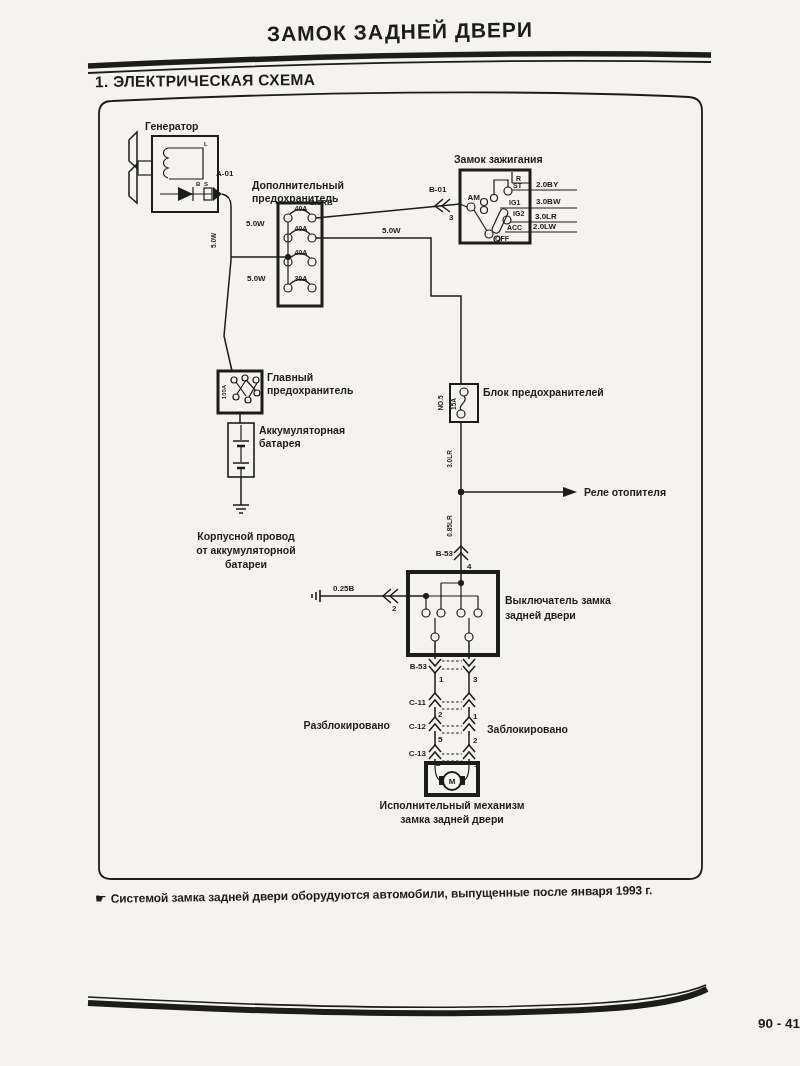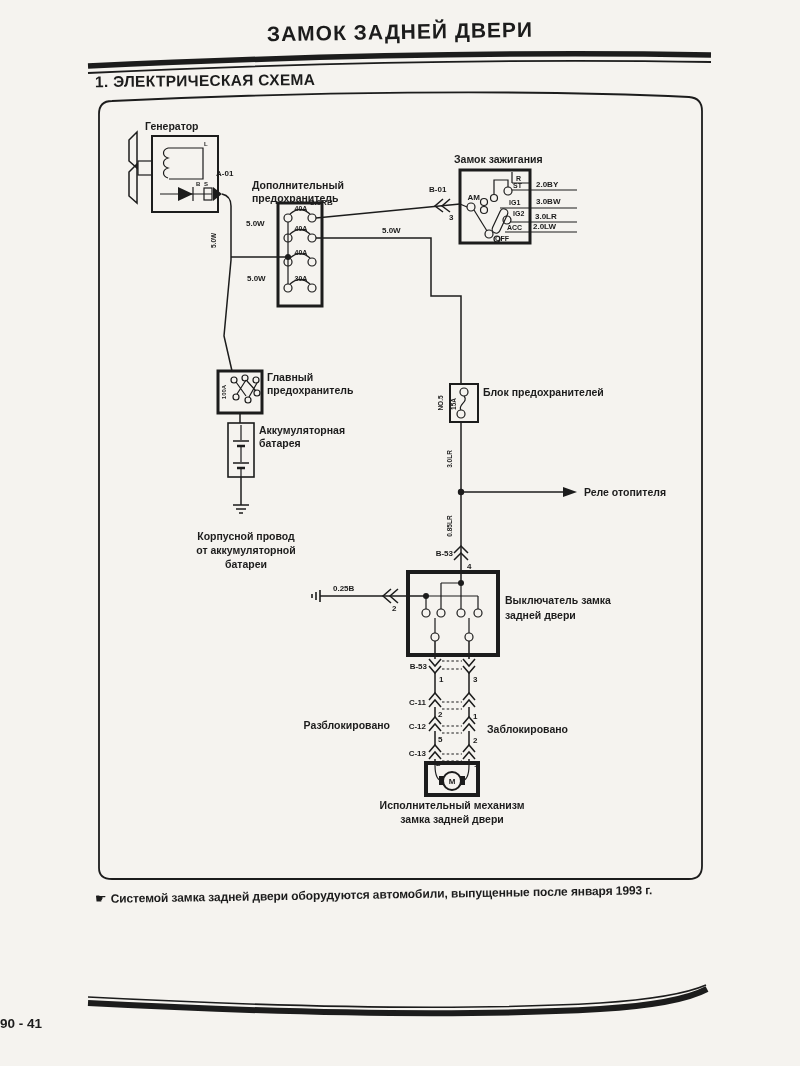--- a/index.html
+++ b/index.html
@@ -18,21 +18,21 @@
   #section-heading{
     left:95px;top:72px;font-size:15.5px;font-weight:bold;letter-spacing:.3px;
     transform:rotate(-.6deg);
   }
   #footnote{
     left:95px;top:891px;width:620px;font-size:12px;font-weight:bold;
     letter-spacing:-.1px;transform:rotate(-.9deg);transform-origin:left center;
   }
   #footnote .hand{font-size:13px;margin-right:4px;}
   #page-number{
-    left:0;top:1016px;width:800px;text-align:left;
+    left:0;top:1016px;width:800px;text-align:right;
     font-size:13.5px;font-weight:bold;
   }
   svg text{
     font-family:"Liberation Sans","DejaVu Sans",sans-serif;
     font-weight:bold;fill:#1c1c1c;
   }
   .t11{font-size:10.5px;} .t8{font-size:8px;} .t7{font-size:7px;} .t65{font-size:6.5px;} .t6{font-size:6px;}
   .mid{text-anchor:middle;} .end{text-anchor:end;}
   .ln{stroke:#1c1c1c;fill:none;stroke-width:1.5;}
   .ln12{stroke:#1c1c1c;fill:none;stroke-width:1.2;}

